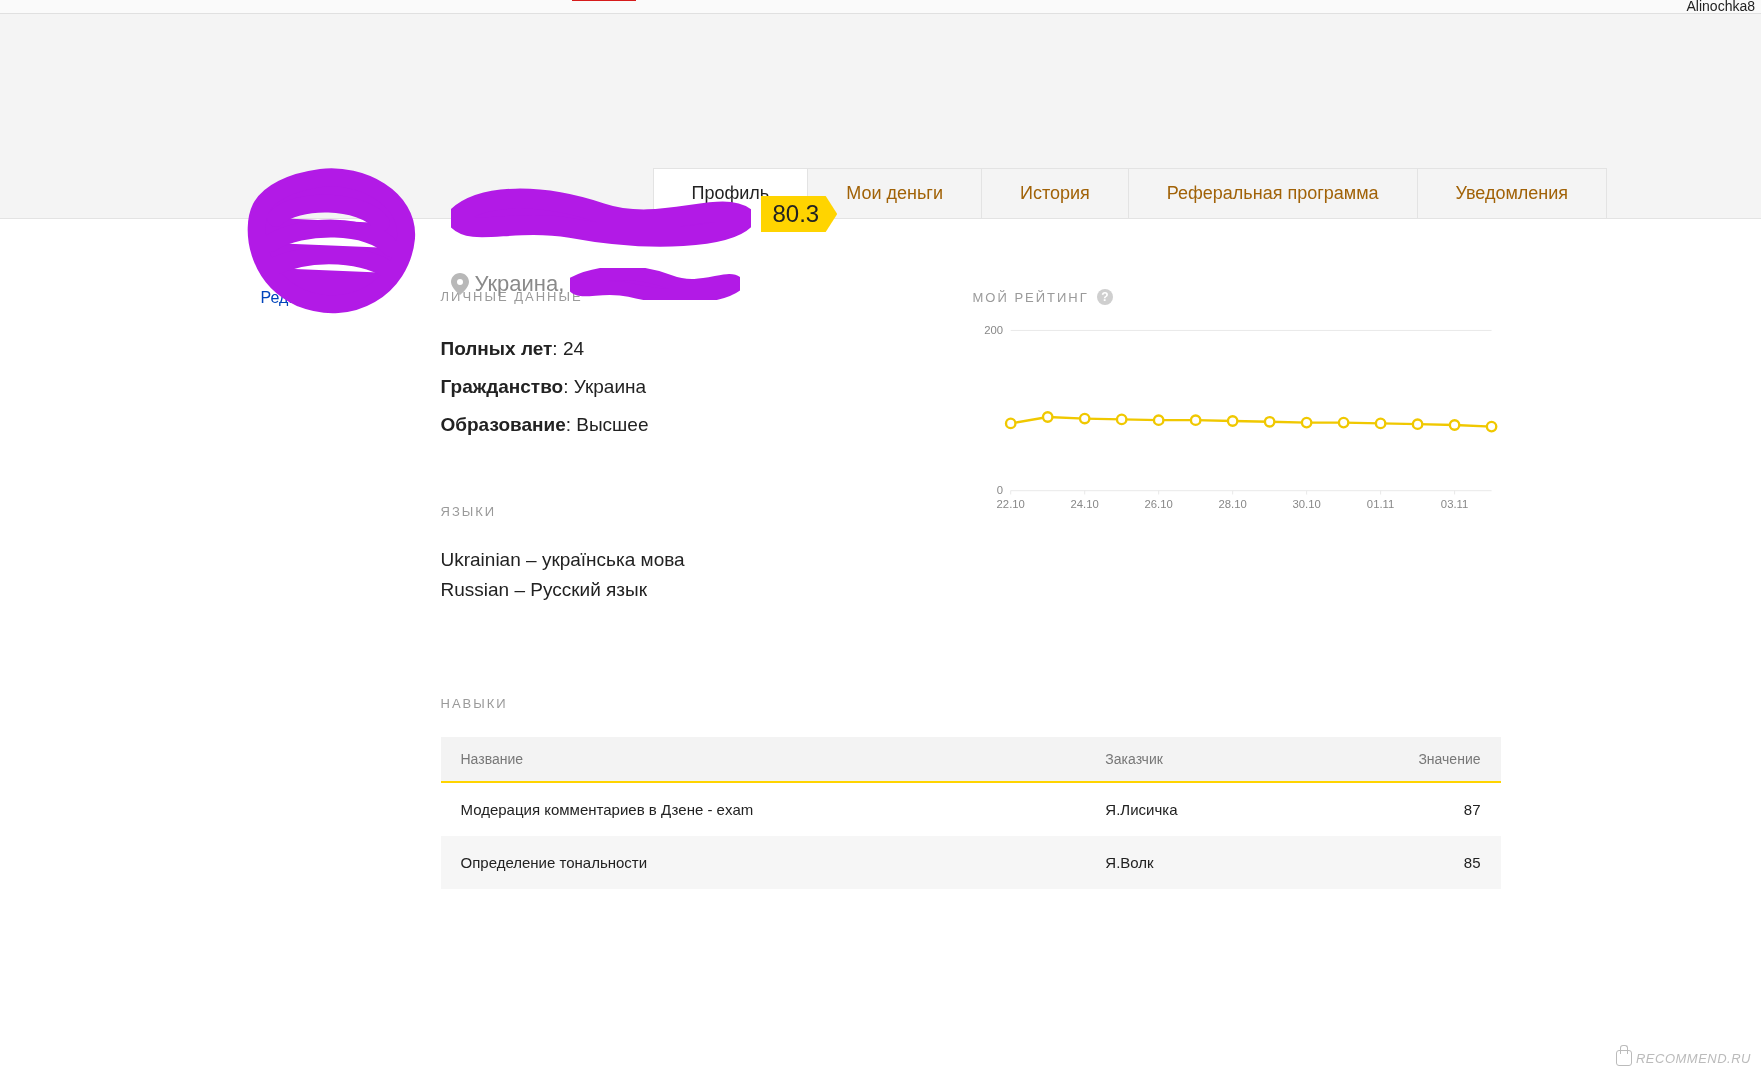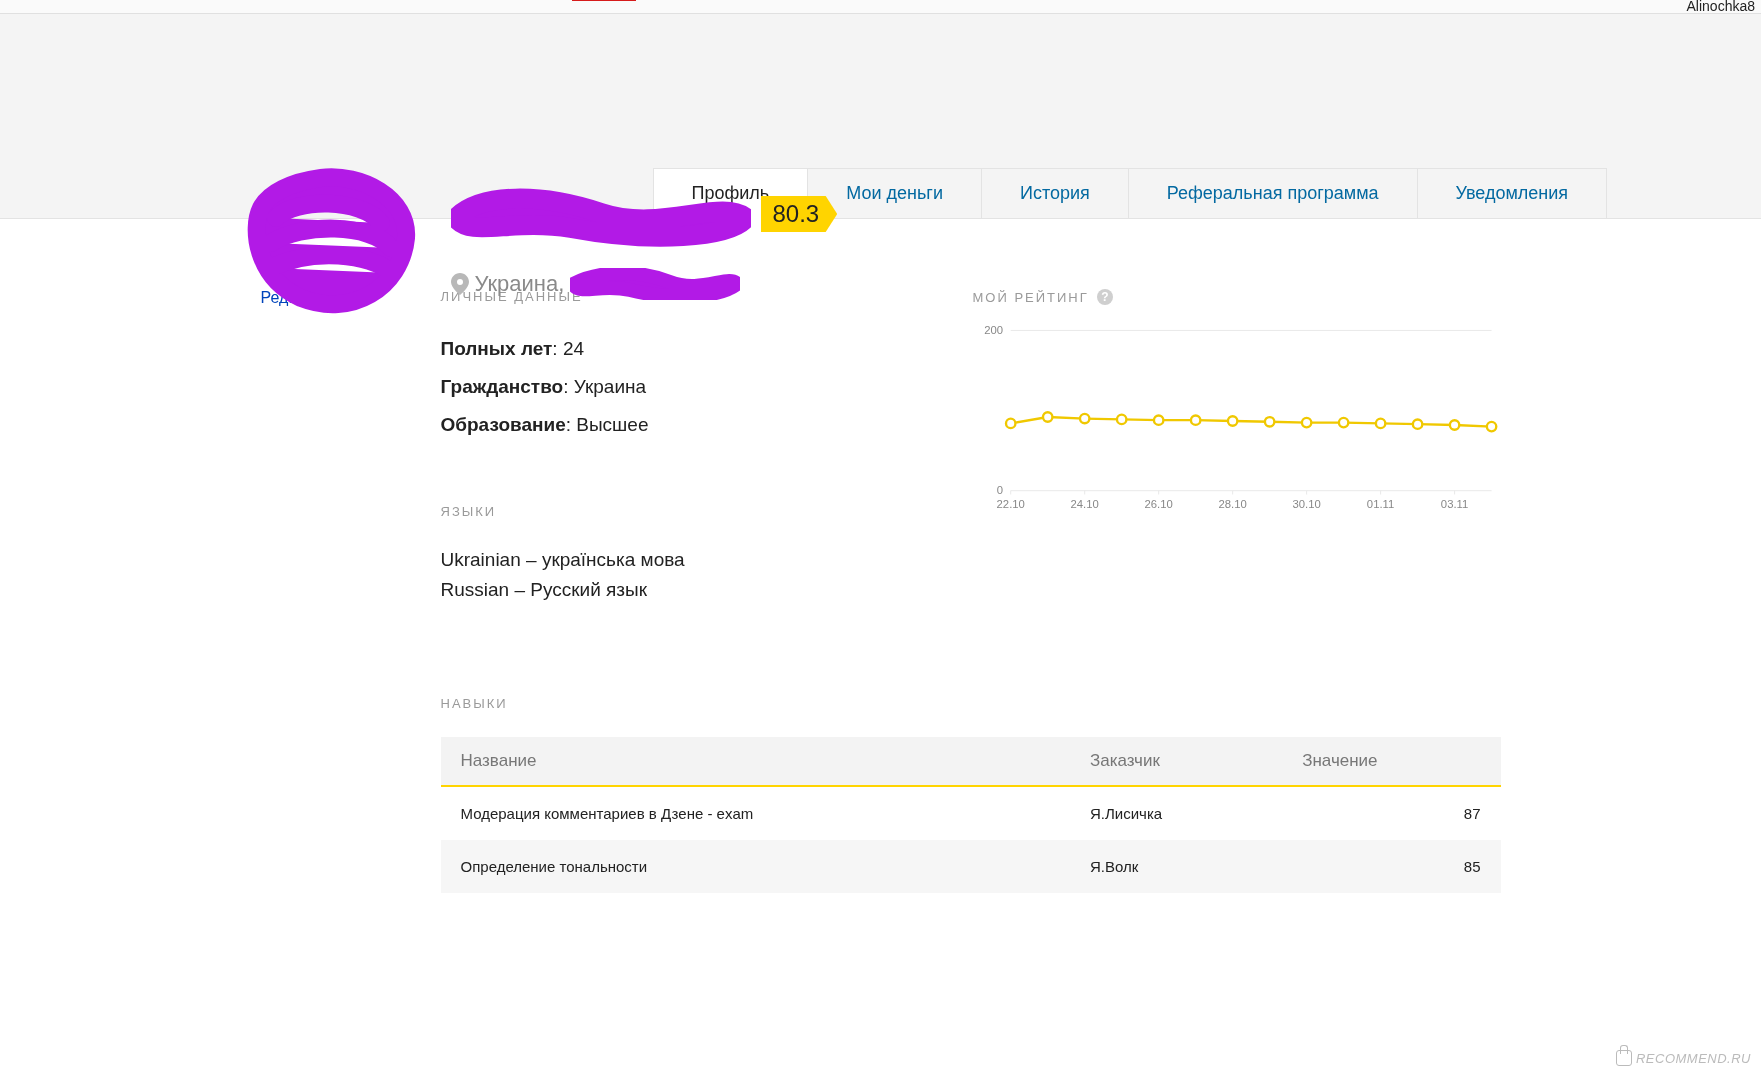--- a/index.html
+++ b/index.html
@@ -86,21 +86,21 @@
   }
   .tabs {
     margin-left: 392px;
     display: flex;
     margin-top: 134px;
     border-left: 1px solid #e3e3e3;
   }
   .tab {
     padding: 14px 38px;
     font-size: 18px;
-    color: #0369a1;
+    color: #a16207;
     border-right: 1px solid #e3e3e3;
     border-top: 1px solid #e3e3e3;
     background: #f4f4f4;
     cursor: pointer;
     white-space: nowrap;
   }
   .tab.active {
     background: #fff;
     color: #222;
     border-bottom: 1px solid #fff;
@@ -160,24 +160,24 @@
     grid-column: 1 / -1;
     margin-top: 90px;
   }
   .skills-table { width: 100%; border-collapse: collapse; }
   .skills-table thead th {
     background: #f3f3f3;
     color: #777;
     font-weight: 400;
     text-align: left;
     padding: 14px 20px;
-    font-size: 17px;
+    font-size: 14px;
     border-bottom: 2px solid #ffd400;
   }
-  .skills-table thead th:last-child { text-align: left; }
+  .skills-table thead th:last-child { text-align: right; }
   .skills-table tbody td {
     padding: 18px 20px;
     font-size: 15px;
     color: #222;
   }
   .skills-table tbody td:last-child { text-align: right; }
   .skills-table tbody tr:nth-child(even) td { background: #f6f6f6; }
   .watermark-bottom {
     position: fixed;
     right: 10px;

